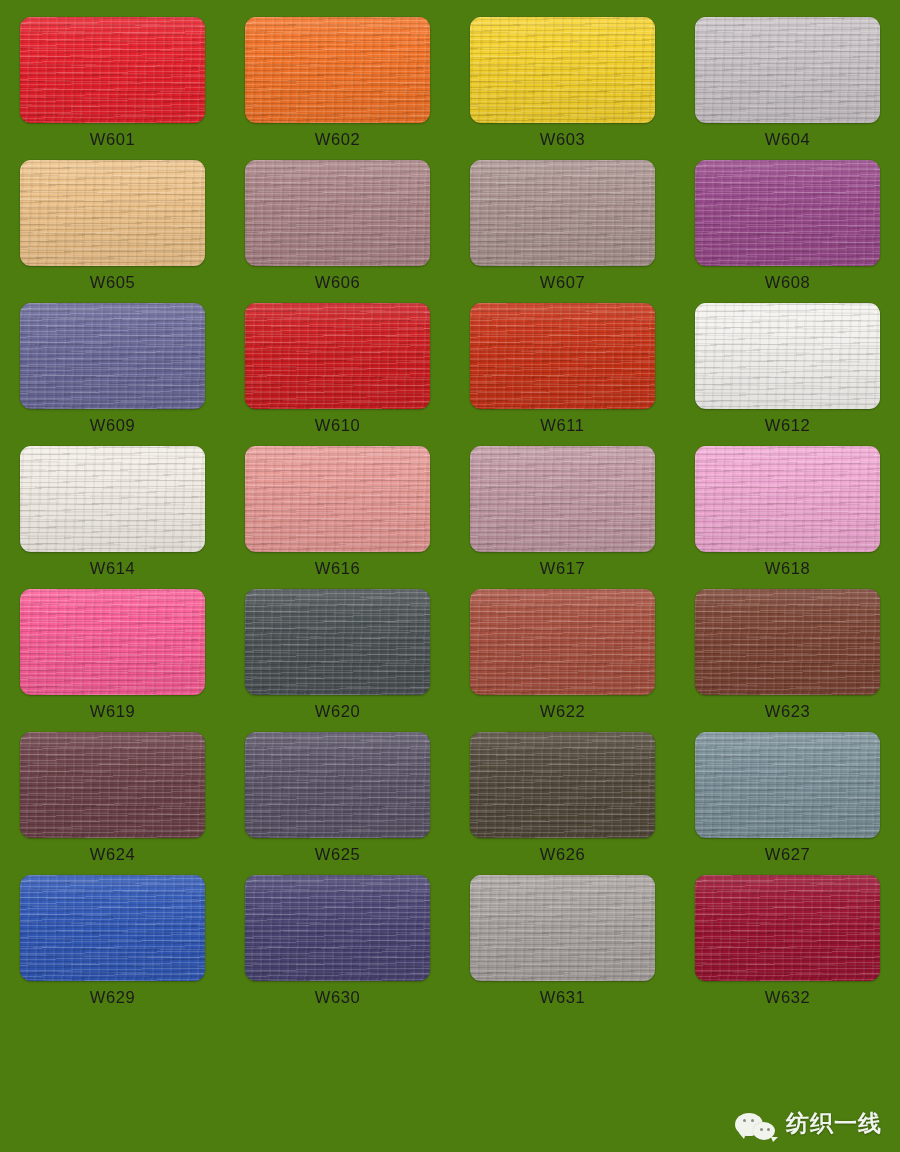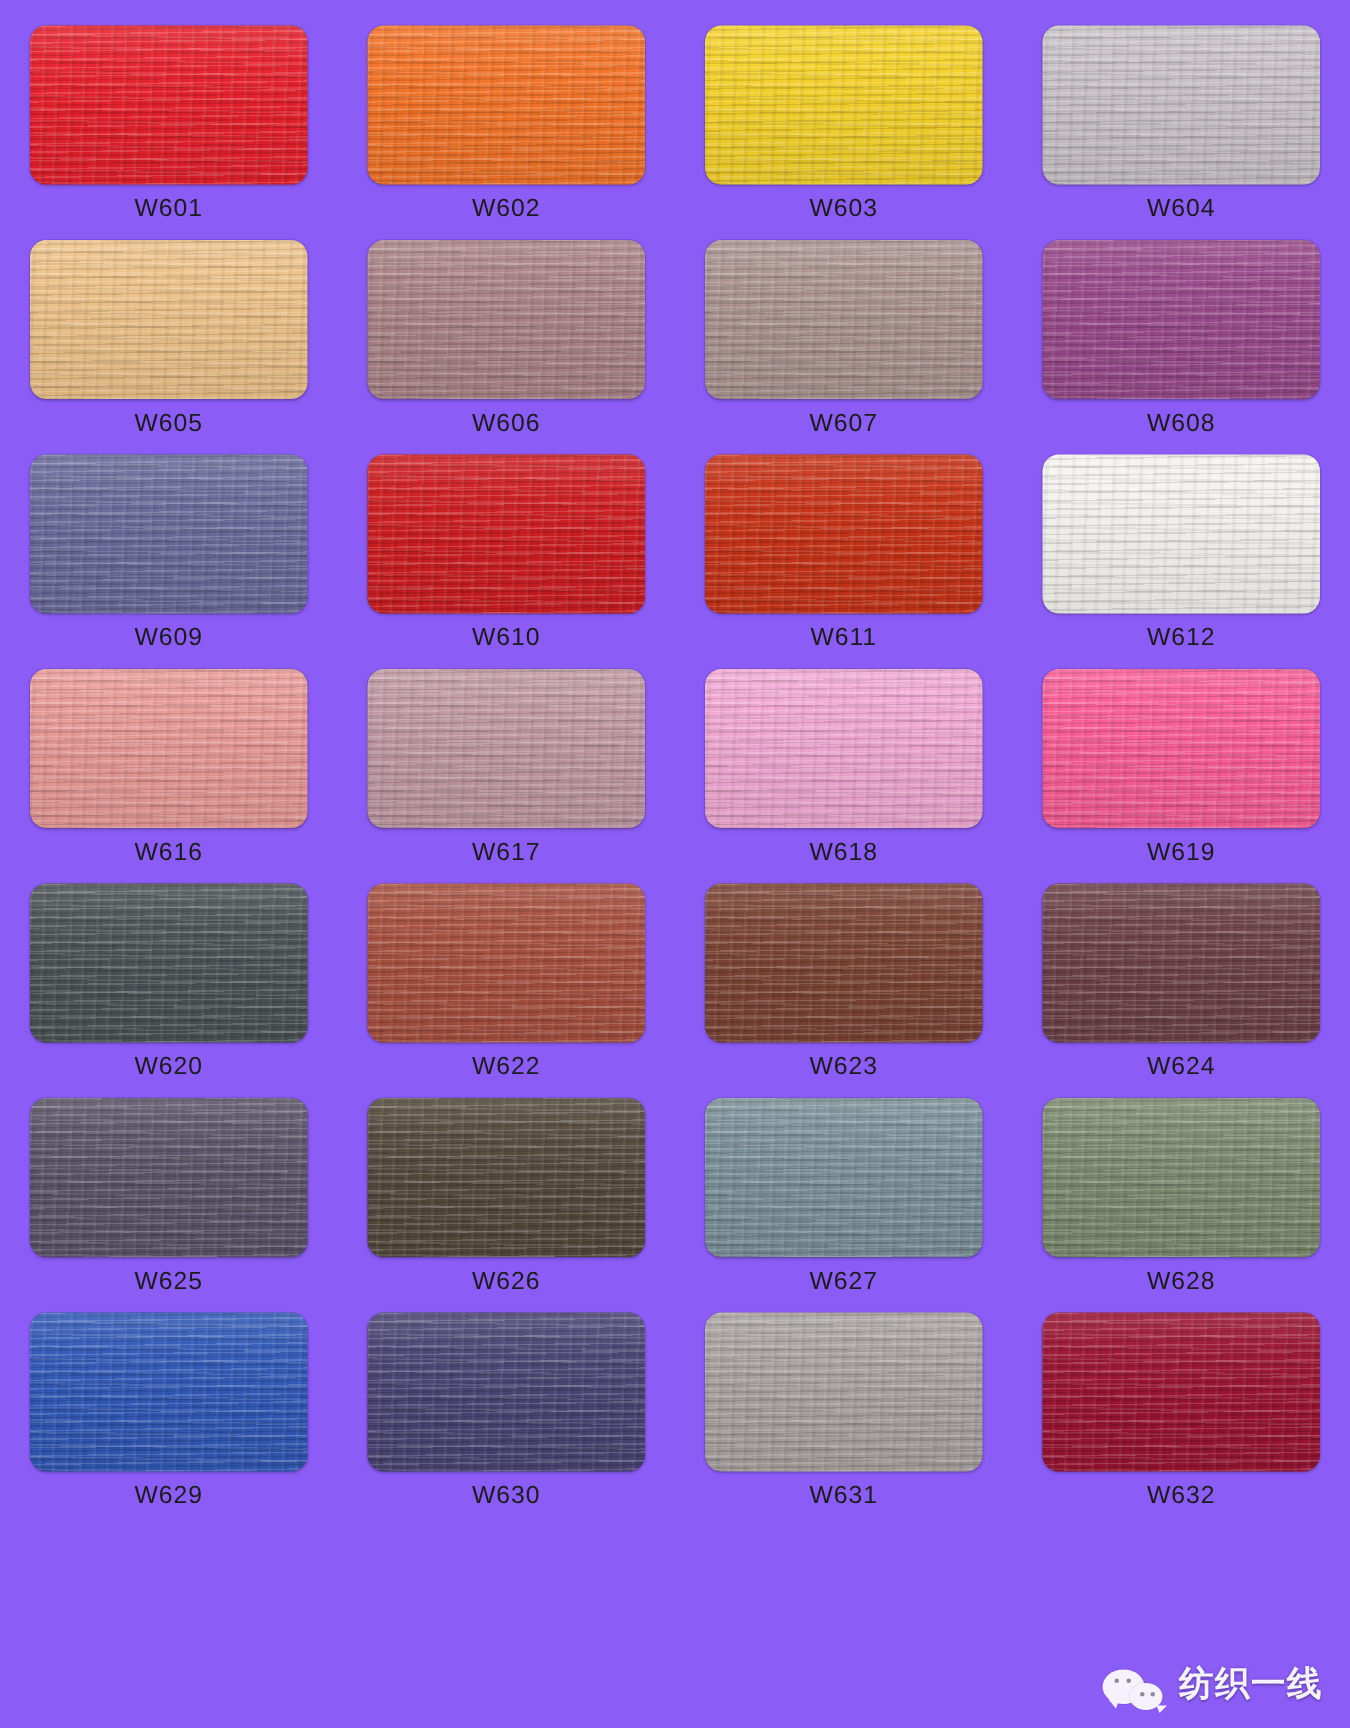--- a/index.html
+++ b/index.html
@@ -12,21 +12,21 @@
     height: 1152px;
     font-family: "Liberation Sans", sans-serif;
     overflow: hidden;
     position: relative;
   }
 
   #chart-root {
     position: relative;
     width: 900px;
     height: 1152px;
-    background: #8b5cf6;
+    background: #4d7c0f;
   }
 
   .swatch-grid {
     position: absolute;
     left: 0;
     top: 0;
     width: 900px;
     height: 1152px;
     display: grid;
     grid-template-columns: repeat(4, 225px);
@@ -268,20 +268,27 @@
         <div class="swatch-label">W611</div>
       </div>
       <div class="swatch-cell">
         <div class="swatch-chip" style="background-color: rgb(244, 242, 238);">
           <div class="tex"></div>
           <div class="sheen"></div>
         </div>
         <div class="swatch-label">W612</div>
       </div>
       <div class="swatch-cell">
+        <div class="swatch-chip" style="background-color: rgb(242, 237, 229);">
+          <div class="tex"></div>
+          <div class="sheen"></div>
+        </div>
+        <div class="swatch-label">W614</div>
+      </div>
+      <div class="swatch-cell">
         <div class="swatch-chip" style="background-color: rgb(233, 154, 150);">
           <div class="tex"></div>
           <div class="sheen"></div>
         </div>
         <div class="swatch-label">W616</div>
       </div>
       <div class="swatch-cell">
         <div class="swatch-chip" style="background-color: rgb(192, 152, 164);">
           <div class="tex"></div>
           <div class="sheen"></div>
@@ -343,27 +350,20 @@
           <div class="sheen"></div>
         </div>
         <div class="swatch-label">W626</div>
       </div>
       <div class="swatch-cell">
         <div class="swatch-chip" style="background-color: rgb(123, 144, 153);">
           <div class="tex"></div>
           <div class="sheen"></div>
         </div>
         <div class="swatch-label">W627</div>
-      </div>
-      <div class="swatch-cell">
-        <div class="swatch-chip" style="background-color: rgb(125, 138, 111);">
-          <div class="tex"></div>
-          <div class="sheen"></div>
-        </div>
-        <div class="swatch-label">W628</div>
       </div>
       <div class="swatch-cell">
         <div class="swatch-chip" style="background-color: rgb(49, 89, 184);">
           <div class="tex"></div>
           <div class="sheen"></div>
         </div>
         <div class="swatch-label">W629</div>
       </div>
       <div class="swatch-cell">
         <div class="swatch-chip" style="background-color: rgb(74, 69, 116);">

